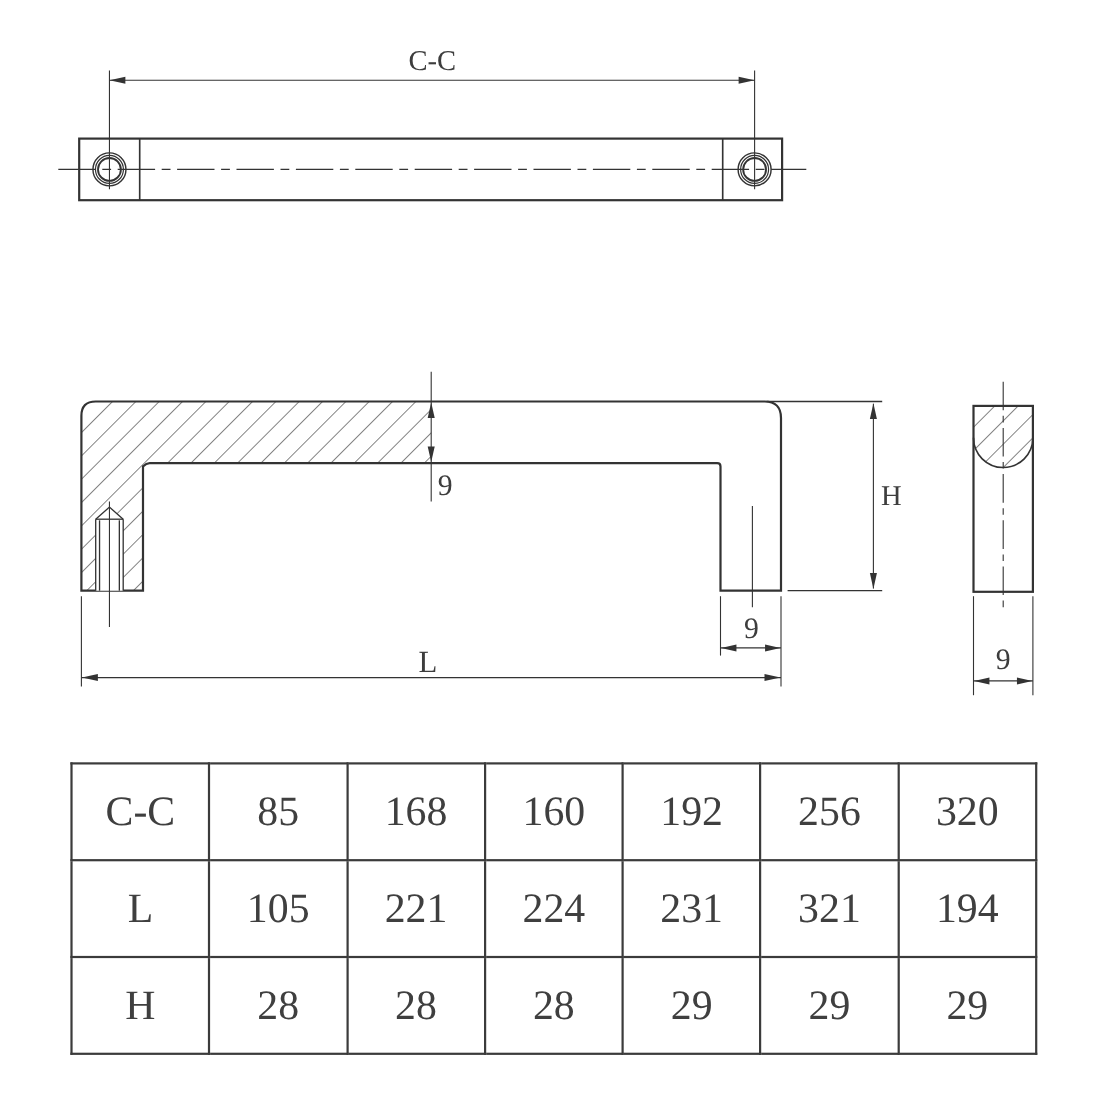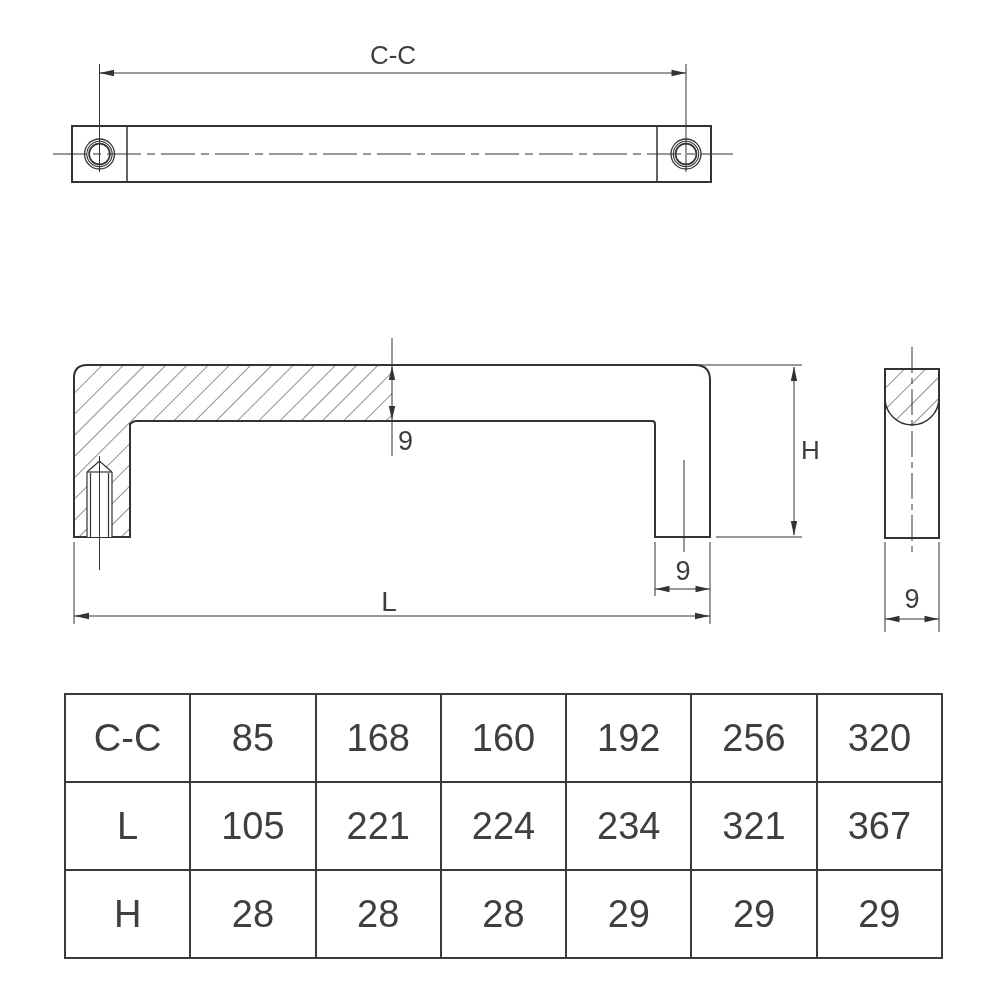--- a/index.html
+++ b/index.html
@@ -1,17 +1,17 @@
 <!DOCTYPE html>
 <html><head>
 <meta charset="utf-8">
 <style>
   html,body{margin:0;padding:0;background:#ffffff;}
   #stage{position:relative;width:1000px;height:991px;background:#fff;overflow:hidden;
-         font-family:Liberation Sans, sans-serif;}
+         font-family:Liberation Serif, serif;}
   #drawing{position:absolute;left:0;top:0;}
   .dimtext{fill:#3d3d3d;}
   #size-table{position:absolute;left:64px;top:693px;width:879px;height:260px;
               border-collapse:collapse;table-layout:fixed;}
   #size-table td{border:2px solid #3b3b3b;text-align:center;vertical-align:middle;
                  font-size:38px;color:#3f3f3f;height:86px;padding:0;}
 </style>
 </head>
 <body>
 
@@ -129,23 +129,23 @@
         <td>160</td>
         <td>192</td>
         <td>256</td>
         <td>320</td>
       </tr>
       <tr>
         <td>L</td>
         <td>105</td>
         <td>221</td>
         <td>224</td>
-        <td>234</td>
+        <td>231</td>
         <td>321</td>
-        <td>367</td>
+        <td>194</td>
       </tr>
       <tr>
         <td>H</td>
         <td>28</td>
         <td>28</td>
         <td>28</td>
         <td>29</td>
         <td>29</td>
         <td>29</td>
       </tr>

